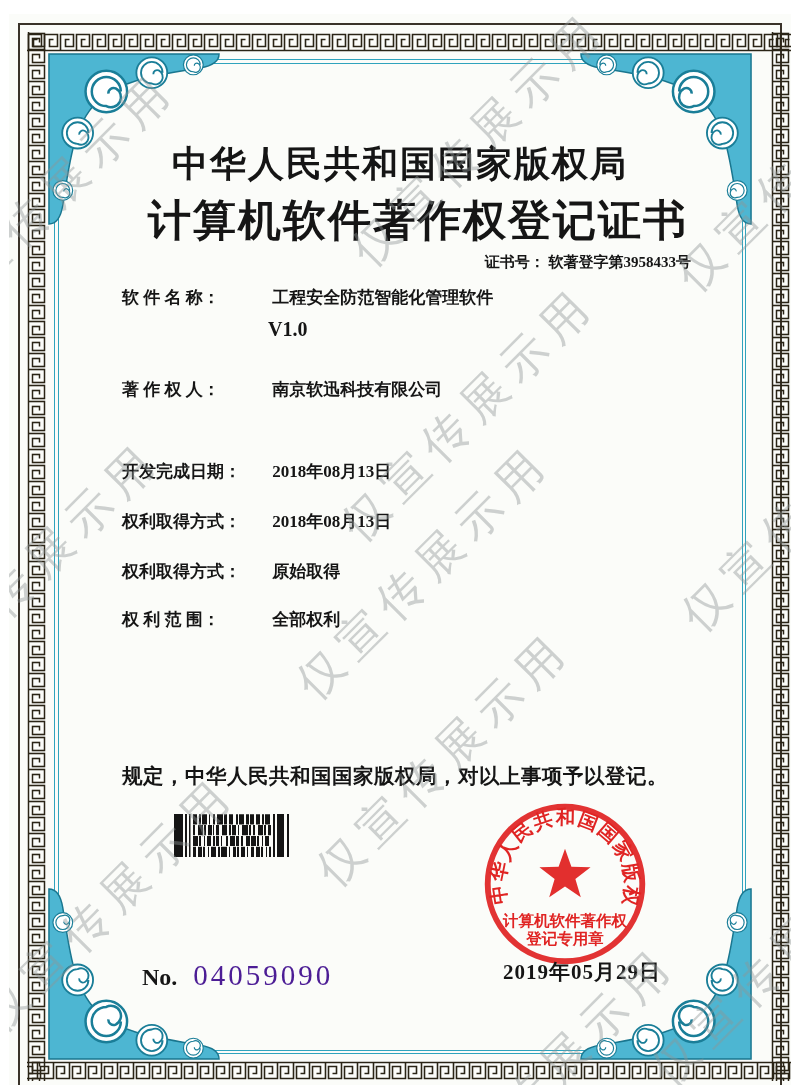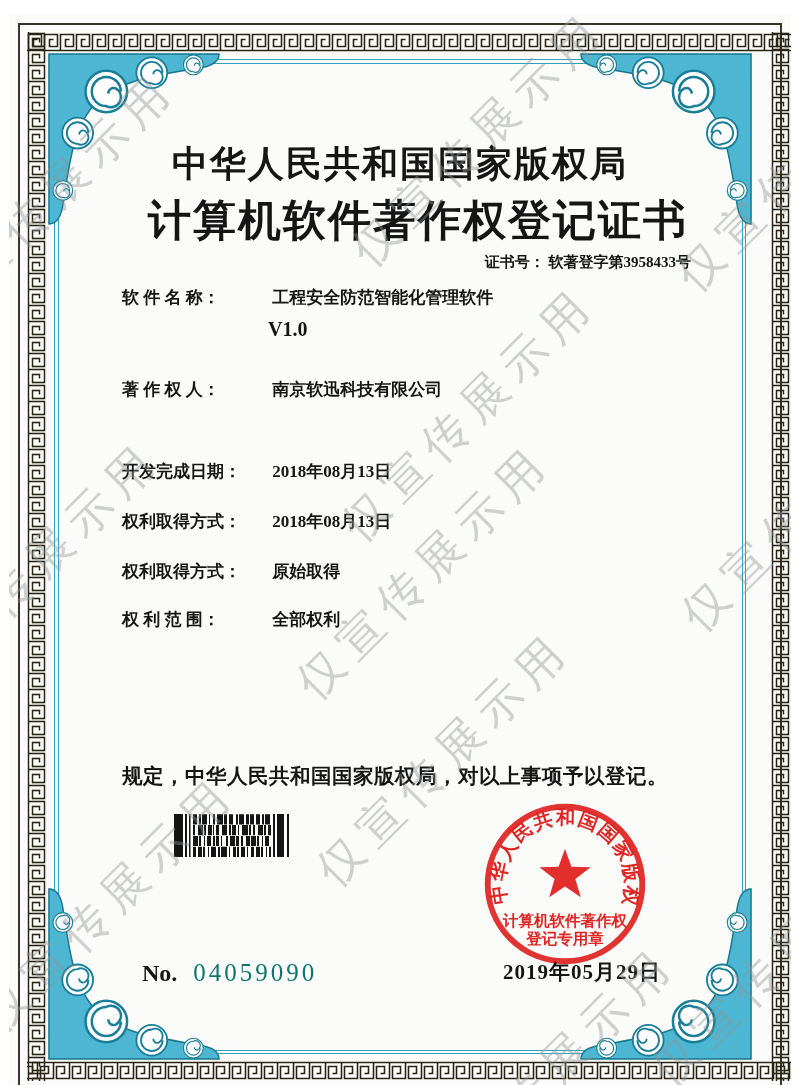--- a/index.html
+++ b/index.html
@@ -32,21 +32,21 @@
   .row{position:absolute;left:113px;font-size:17px;font-weight:bold;white-space:nowrap;}
   .row .lbl{display:inline-block;min-width:146px;}
   .val2{position:absolute;left:259px;font-size:20px;font-weight:bold;}
   
   .stmt{position:absolute;left:113px;font-size:20.5px;font-weight:600;letter-spacing:.5px;white-space:nowrap;}
   .stmt.first{padding-left:42px;}
   
   .barcode{position:absolute;left:165px;top:800px;}
   .serial{position:absolute;left:133px;top:945px;white-space:nowrap;}
   .serial .pfx{font-size:24px;font-weight:bold;color:#161616;}
-  .serial .num{font-size:25px;color:#0f766e;letter-spacing:3px;margin-left:12px;font-family:Liberation Serif, serif;}
+  .serial .num{font-size:29px;color:#4c1d95;letter-spacing:3px;margin-left:12px;font-family:Liberation Serif, serif;}
   
   .seal{position:absolute;left:472px;top:786px;width:168px;height:168px;z-index:20;}
   .seal-date{position:absolute;left:494px;top:944px;font-size:21px;font-weight:bold;
     letter-spacing:1px;z-index:21;white-space:nowrap;}
   
   .wm{position:absolute;z-index:30;transform:translate(-50%,-50%) rotate(-45deg);
     font-family:"Liberation Sans","DejaVu Sans",sans-serif;
     font-size:46px;letter-spacing:10px;color:#8f9696;opacity:.42;
     white-space:nowrap;pointer-events:none;}
 </style>

